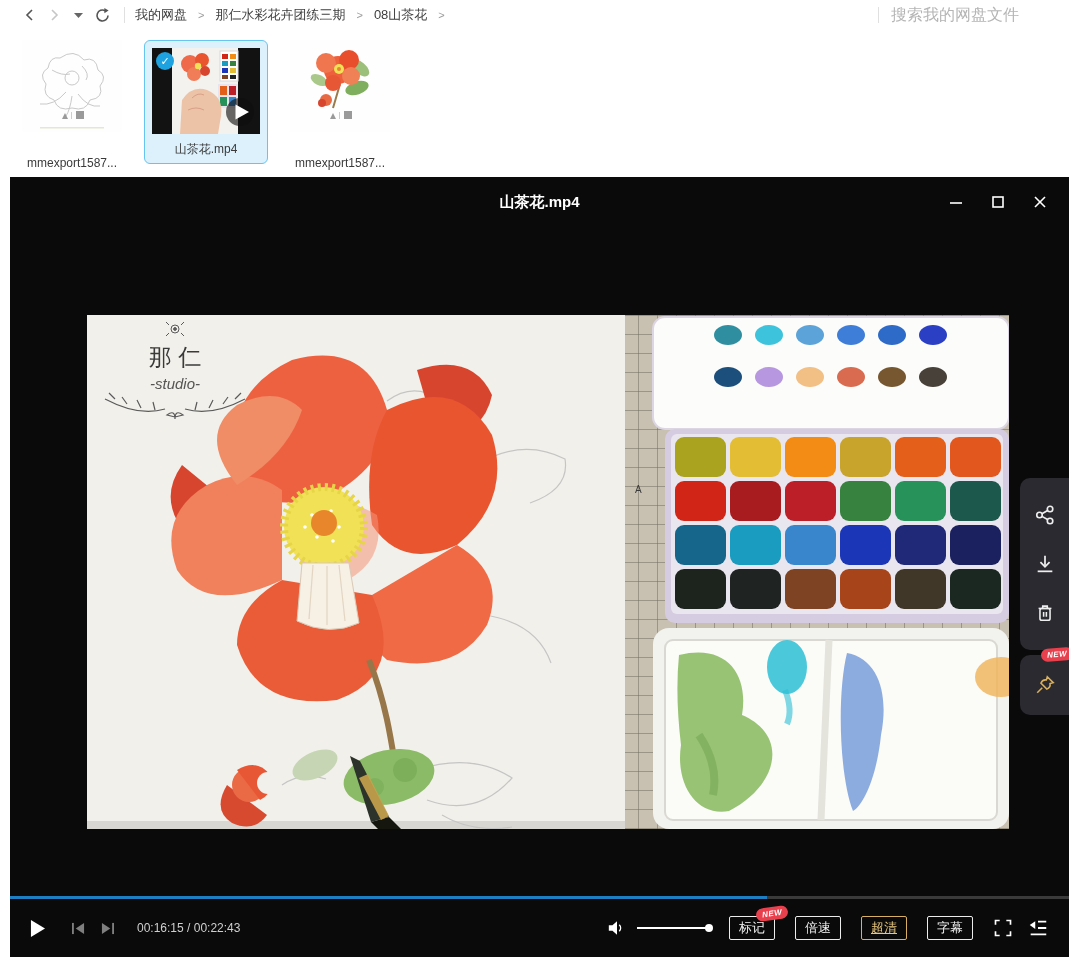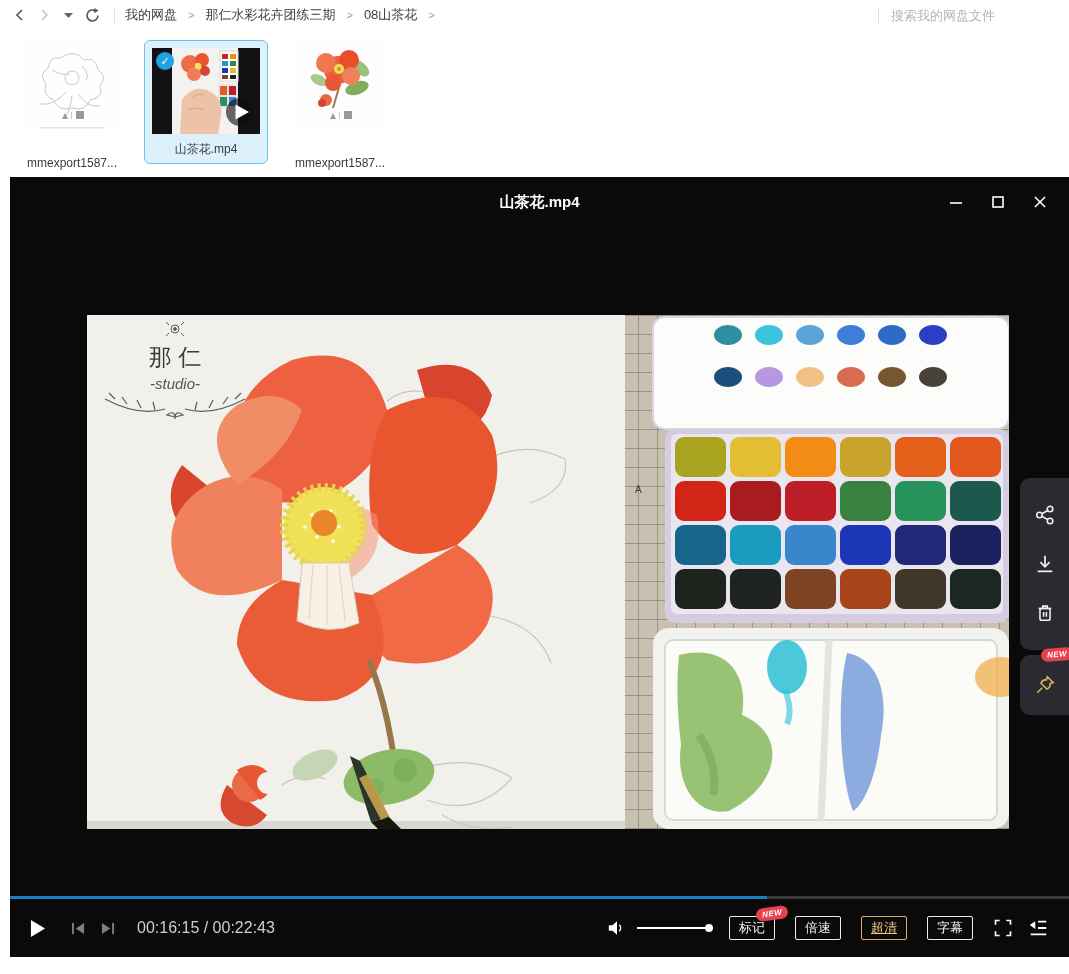--- a/index.html
+++ b/index.html
@@ -1,27 +1,27 @@
 <!DOCTYPE html>
 <html><head>
 <meta charset="utf-8">
 <style>
   html,body{margin:0;padding:0;background:#fff;}
   .screen{position:relative;width:1069px;height:974px;background:#fff;overflow:hidden;
           font-family:"Liberation Sans","DejaVu Sans",sans-serif;}
 
   
-  .topbar{position:absolute;top:0;left:0;right:0;height:30px;display:flex;align-items:center;background:#fff;padding-left:8px;}
+  .topbar{position:absolute;top:0;left:0;right:0;height:30px;display:flex;align-items:center;background:#fff;padding-left:18px;}
   .nav-ic{width:24px;height:24px;display:flex;align-items:center;justify-content:center;cursor:pointer;}
   .tb-divider{width:1px;height:16px;background:#e0e0e0;margin:0 10px;}
   .breadcrumb{display:flex;align-items:center;font-size:13px;color:#3d3d3d;}
   .crumb{cursor:pointer;margin-right:11px;}
   .crumb-sep{color:#9c9c9c;font-size:11px;margin-right:11px;}
   .search{margin-left:auto;display:flex;align-items:center;padding-right:26px;}
-  .search input{border:none;outline:none;font-size:13px;color:#555;width:150px;background:transparent;}
+  .search input{border:none;outline:none;font-size:16px;color:#555;width:150px;background:transparent;}
   .search input::placeholder{color:#b5b5b5;}
 
   
   .files{position:absolute;top:40px;left:12px;display:flex;align-items:flex-start;}
   .file-item{width:120px;display:flex;flex-direction:column;align-items:center;cursor:pointer;}
   .file-item .thumb{display:block;}
   .file-label{margin-top:24px;font-size:12px;color:#3a3a3a;max-width:116px;white-space:nowrap;overflow:hidden;text-overflow:ellipsis;}
   .file-item.selected{background:#ddf1fc;border:1px solid #66c4ee;border-radius:6px;padding:7px 7px 5px;width:108px;margin:0 12px;position:relative;}
   .file-item.selected .file-label{margin-top:7px;}
   .check-badge{position:absolute;top:11px;left:11px;width:18px;height:18px;border-radius:50%;background:#1ea2e0;color:#fff;
@@ -48,21 +48,21 @@
   .sp-btn{width:24px;height:24px;display:flex;align-items:center;justify-content:center;cursor:pointer;}
   .new-badge{position:absolute;background:#e8414d;color:#fff;font-size:8px;font-style:italic;font-weight:bold;
              padding:2px 6px;border-radius:8px;letter-spacing:.5px;}
   .pin-badge{top:-7px;right:-4px;transform:rotate(-4deg);}
 
   .progress{position:absolute;left:0;top:719px;height:3px;width:100%;background:#3a3a3a;cursor:pointer;}
   .progress-fill{height:100%;background:#1d7ec3;}
 
   .ctrl-bar{position:absolute;left:0;top:722px;right:0;height:58px;display:flex;align-items:center;padding:0 20px;}
   .cbtn{display:flex;align-items:center;justify-content:center;cursor:pointer;margin-right:14px;}
-  .time{color:#cfcfcf;font-size:16px;margin-left:8px;}
+  .time{color:#cfcfcf;font-size:12px;margin-left:8px;}
   .ctrl-spacer{flex:1;}
   .vol{display:flex;align-items:center;margin-right:20px;}
   .vol-line{width:72px;height:2px;background:#fff;position:relative;margin-left:10px;cursor:pointer;}
   .vol-dot{position:absolute;right:-4px;top:-3px;width:8px;height:8px;border-radius:50%;background:#fff;}
   .vbtn{border:1px solid #ececec;color:#f2f2f2;font-size:13px;padding:2px 9px;border-radius:2px;cursor:pointer;
         background:transparent;position:relative;margin-right:20px;white-space:nowrap;}
   .vbtn.gold{border-color:#d9b061;color:#e8c87f;text-decoration:underline;}
   .mark-badge{top:-10px;right:-14px;transform:rotate(-8deg);}
 </style>
 </head>

